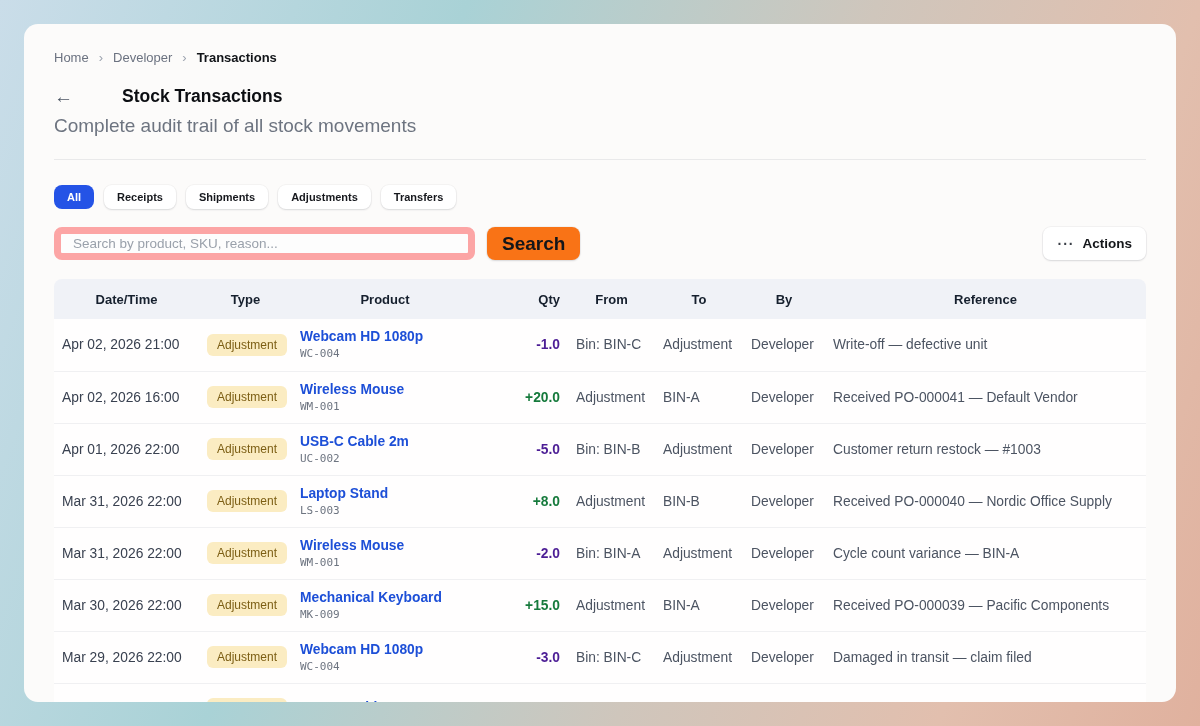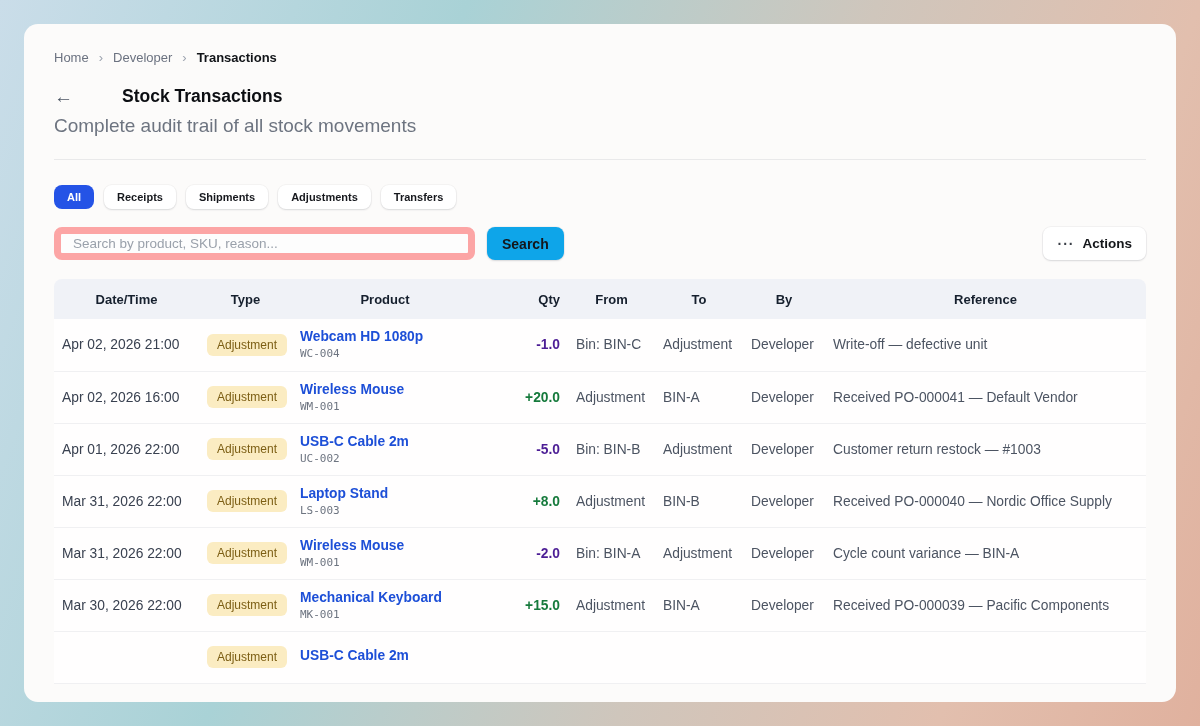--- a/index.html
+++ b/index.html
@@ -49,23 +49,23 @@
   .search-row { margin-top: 18px; display: flex; align-items: center; }
   .search-input {
     width: 421px; height: 33px;
     border: 7px solid #fca5a5; border-radius: 8px;
     background: #fdfdfd; padding: 0 12px;
     font-family: "Liberation Sans", sans-serif; font-size: 13.5px; color: #111;
   }
   .search-input::placeholder { color: #9aa1ab; }
   .search-btn {
     margin-left: 12px; height: 33px; padding: 0 15px;
-    border: none; border-radius: 8px; background: #0ea5e9;
+    border: none; border-radius: 8px; background: #f97316;
     box-shadow: 0 1px 2px rgba(16,24,40,.12), 0 0 0 1px rgba(16,24,40,.04);
-    font-family: "Liberation Sans", sans-serif; font-size: 14px; font-weight: 700; color: #14161a;
+    font-family: "Liberation Sans", sans-serif; font-size: 19px; font-weight: 700; color: #14161a;
     cursor: pointer;
   }
   .actions-btn {
     margin-left: auto; height: 33px; padding: 0 14px;
     border: none; border-radius: 8px; background: #ffffff;
     box-shadow: 0 1px 2px rgba(16,24,40,.12), 0 0 0 1px rgba(16,24,40,.04);
     font-family: "Liberation Sans", sans-serif; font-size: 13.5px; font-weight: 700; color: #14161a;
     cursor: pointer; display: flex; align-items: center; gap: 8px;
   }
   .actions-btn .dots { font-weight: 700; letter-spacing: 1px; color: #3a3f47; font-size: 14px; }
@@ -247,29 +247,44 @@
     <td class="c-gray">Cycle count variance — BIN-A</td>
   </tr>
 
   <tr>
     <td class="c-date">Mar 30, 2026 22:00</td>
     <td>
       <span class="badge">Adjustment</span>
     </td>
     <td>
       <a class="plink">Mechanical Keyboard</a>
-      <div class="sku">MK-001</div>
+      <div class="sku">MK-009</div>
     </td>
     <td class="c-qty qty-pos">+15.0</td>
     <td class="c-gray">Adjustment</td>
     <td class="c-gray">BIN-A</td>
     <td class="c-gray">Developer</td>
     <td class="c-gray">Received PO-000039 — Pacific Components</td>
   </tr>
 
+  <tr>
+    <td class="c-date">Mar 29, 2026 22:00</td>
+    <td>
+      <span class="badge">Adjustment</span>
+    </td>
+    <td>
+      <a class="plink">Webcam HD 1080p</a>
+      <div class="sku">WC-004</div>
+    </td>
+    <td class="c-qty qty-neg">-3.0</td>
+    <td class="c-gray">Bin: BIN-C</td>
+    <td class="c-gray">Adjustment</td>
+    <td class="c-gray">Developer</td>
+    <td class="c-gray">Damaged in transit — claim filed</td>
+  </tr>
 
   <tr>
     <td class="c-date"></td>
     <td>
       <span class="badge">Adjustment</span>
     </td>
     <td>
       <a class="plink">USB-C Cable 2m</a>
       <div class="sku"></div>
     </td>

